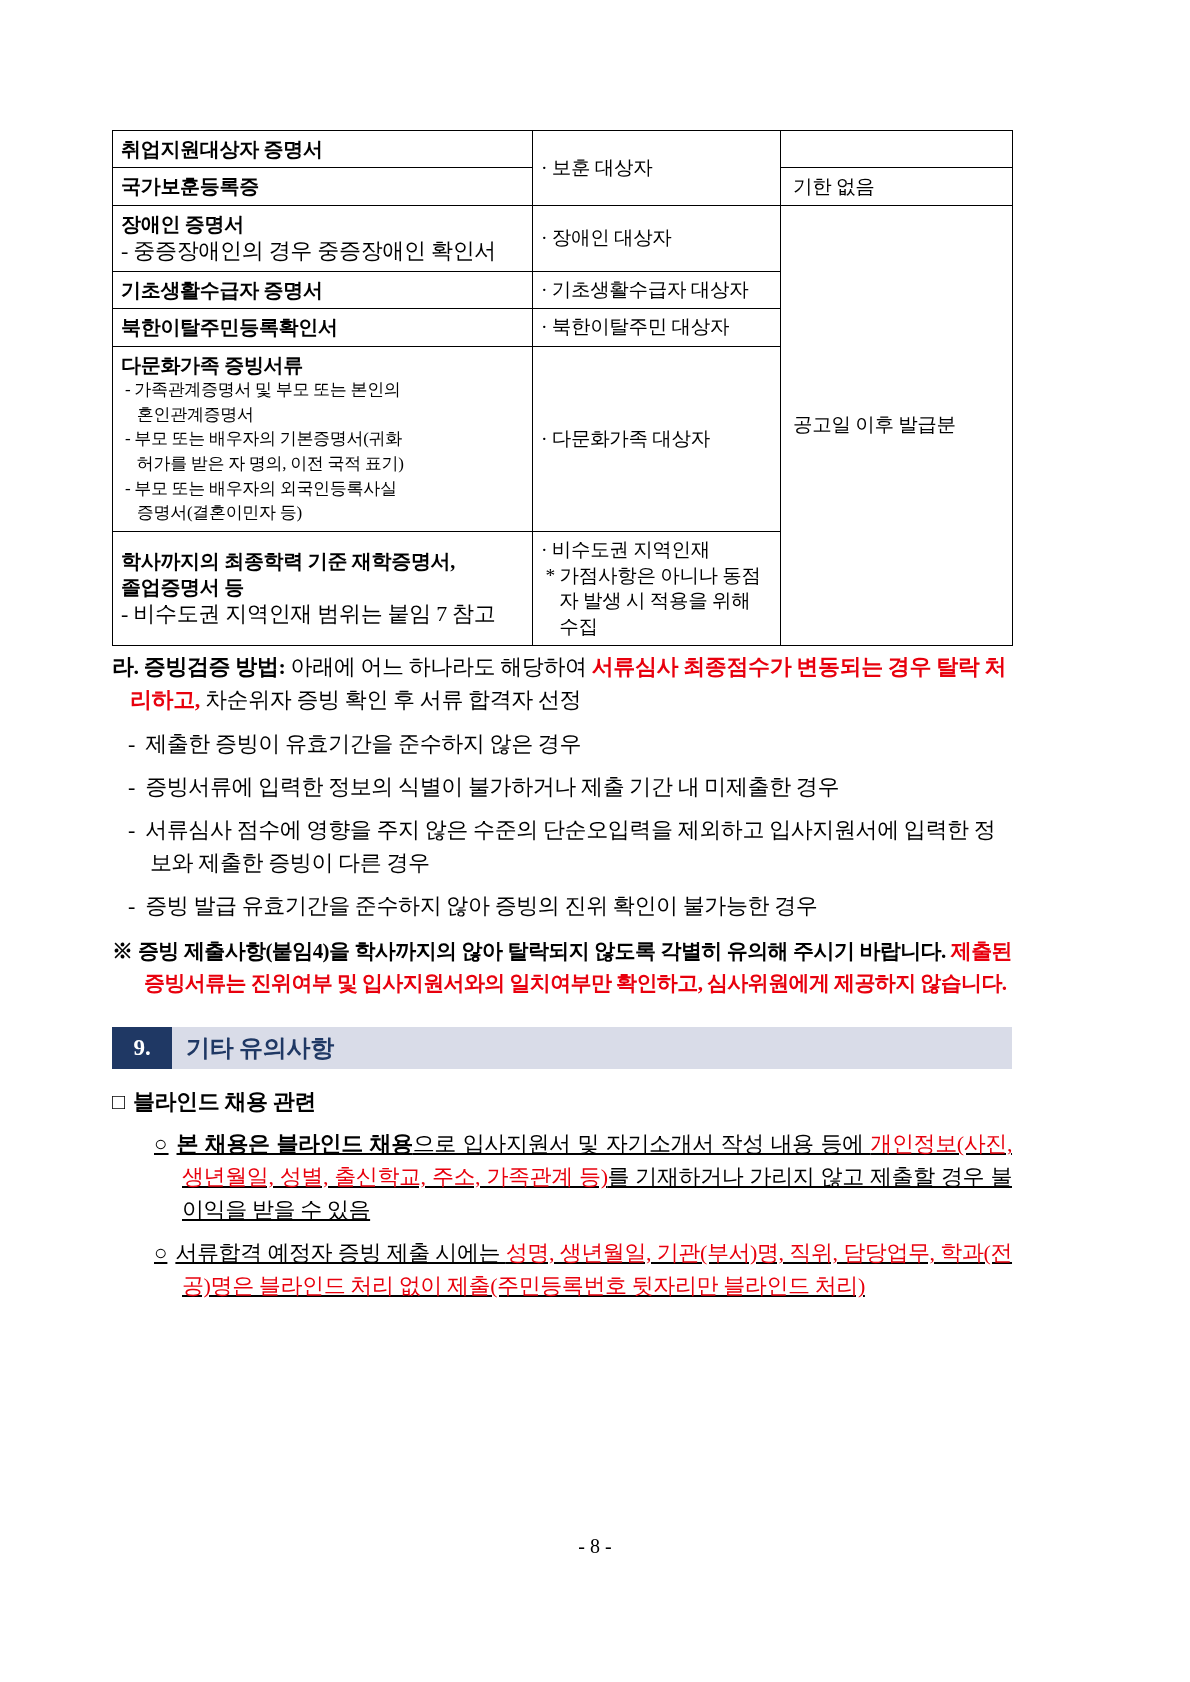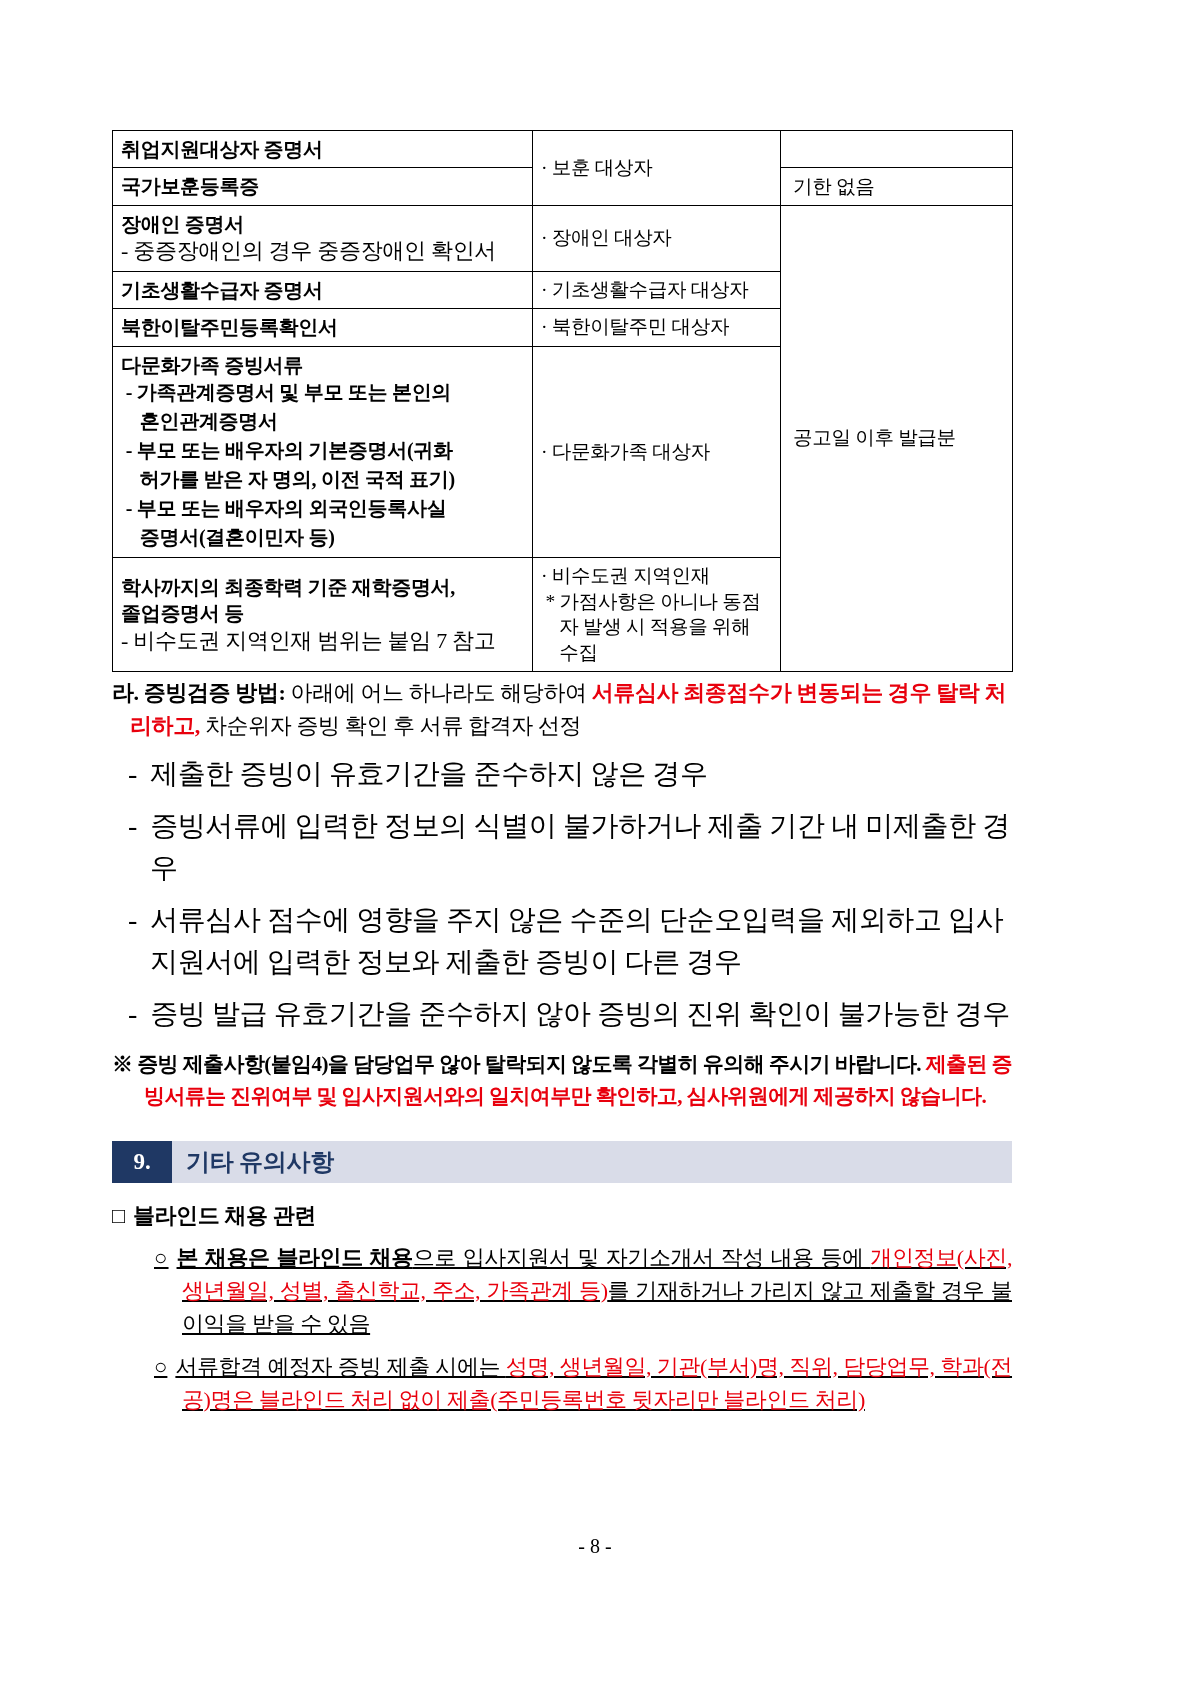--- a/index.html
+++ b/index.html
@@ -50,24 +50,23 @@
     font-weight: bold;
     font-size: 20px;
     letter-spacing: -0.3px;
   }
   .doc-sub {
     font-size: 22px;
     letter-spacing: -0.3px;
     line-height: 1.3;
   }
   .doc-sub-list {
-    font-size: 20px;
+    font-size: 17px;
     line-height: 1.45;
     letter-spacing: -0.3px;
-    font-weight: bold;
   }
   .doc-sub-list div { white-space: pre; }
   .mid-cell {
     font-size: 19.5px;
     letter-spacing: -0.3px;
   }
   .mid-note {
     font-size: 17px;
     line-height: 1.35;
     letter-spacing: -0.3px;
@@ -91,21 +90,21 @@
   .para-ra {
     margin-top: 4px;
     padding-left: 18px;
     text-indent: -18px;
   }
   .lbl-bold { font-weight: bold; }
   .red { color: #e8000d; }
   .red-bold { color: #e8000d; font-weight: bold; }
 
   .dash-item {
-    font-size: 28px;
+    font-size: 22px;
     line-height: 1.5;
     letter-spacing: -0.4px;
     margin-top: 10px;
     padding-left: 38px;
     text-indent: -22px;
   }
   .note-item {
     font-size: 21px;
     line-height: 1.52;
     letter-spacing: -0.6px;
@@ -265,21 +264,21 @@
     </div>
     <div class="dash-item">
       <span>-&nbsp;&nbsp;</span><span>서류심사 점수에 영향을 주지 않은 수준의 단순오입력을 제외하고 입사지원서에 입력한 정보와 제출한 증빙이 다른 경우</span>
     </div>
     <div class="dash-item">
       <span>-&nbsp;&nbsp;</span><span>증빙 발급 유효기간을 준수하지 않아 증빙의 진위 확인이 불가능한 경우</span>
     </div>
 
     <div class="note-item">
       <span>※</span>
-      <span class="norm">증빙 제출사항(붙임4)을 담당업무 않아 탈락되지 않도록 각별히 유의해 주시기 바랍니다.</span>
+      <span class="norm">증빙 제출사항(붙임4)을 학사까지의 않아 탈락되지 않도록 각별히 유의해 주시기 바랍니다.</span>
       <span class="red-bold">제출된 증빙서류는 진위여부 및 입사지원서와의 일치여부만 확인하고, 심사위원에게 제공하지 않습니다.</span>
     </div>
 
     <div class="section-bar">
       <div class="num-box">9.</div>
       <div class="sec-title">기타 유의사항</div>
     </div>
 
     <div class="box-item">
       <span class="sq">□</span><span>블라인드 채용 관련</span>

